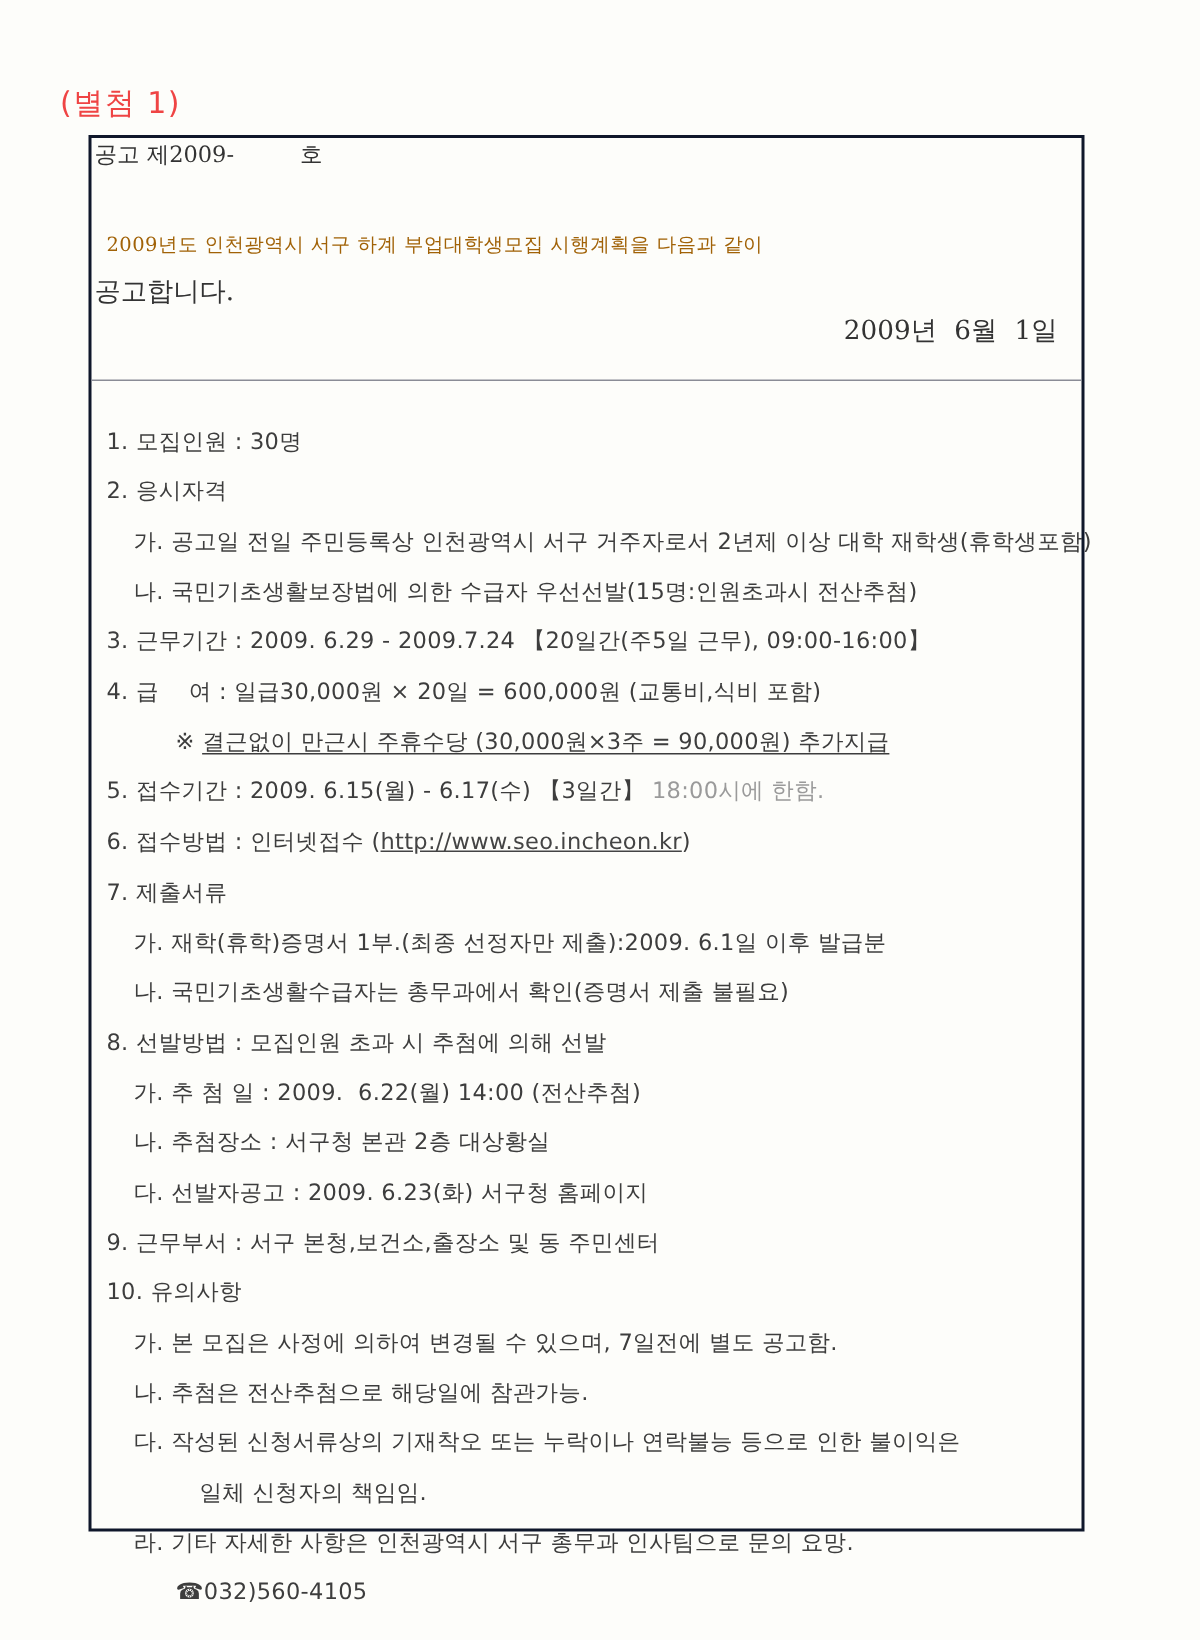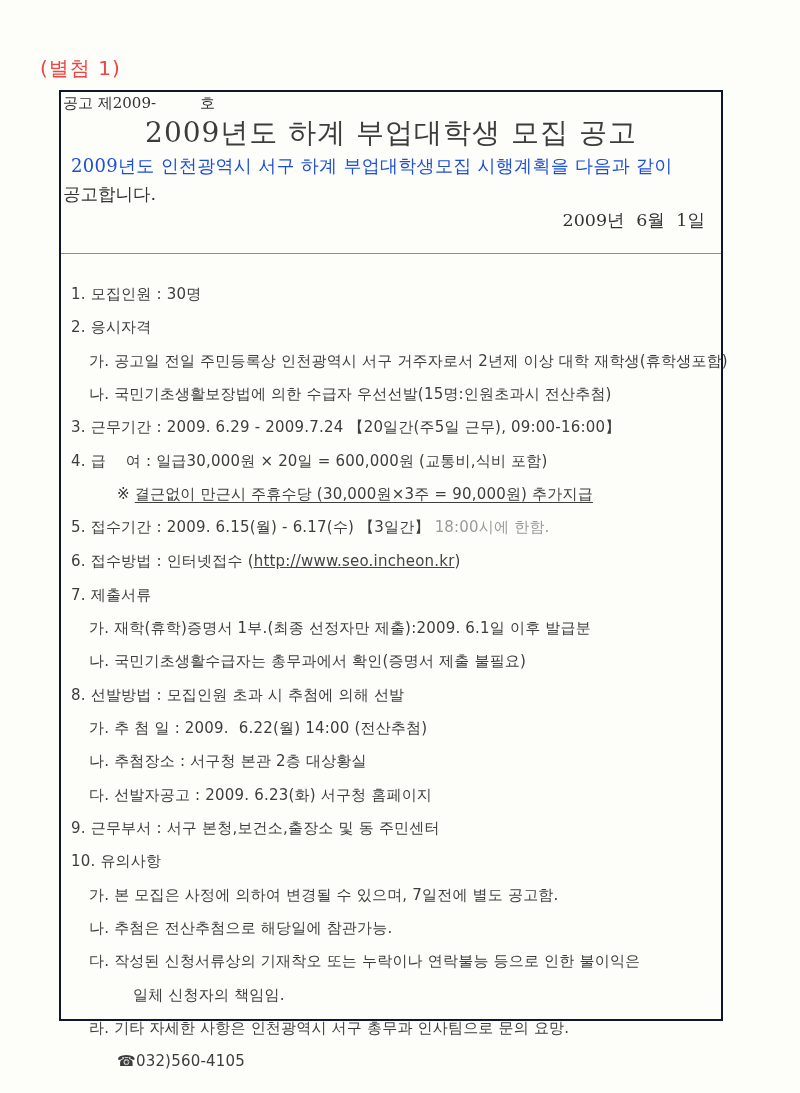--- a/index.html
+++ b/index.html
@@ -26,21 +26,21 @@
       position: absolute; left: 0; top: 161px; width: 100%; height: 1px;
       background: #8a8c96;
     }
     .serif { font-family: "DejaVu Serif", serif; }
     .notice-no { position: absolute; left: 2px; top: 2px; font-size: 15px; color: #333; }
     .notice-no .ho { margin-left: 44px; }
     .title {
       position: absolute; left: 0; top: 22px; width: 100%;
       text-align: center; font-size: 28px; color: #3c3c3c; letter-spacing: 1px;
     }
-    .intro1 { position: absolute; left: 10px; top: 62px; font-size: 18px; color: #1d4ed8; white-space: nowrap; letter-spacing: 0.3px; }
+    .intro1 { position: absolute; left: 10px; top: 62px; font-size: 13px; color: #a16207; white-space: nowrap; letter-spacing: 0.3px; }
     .intro2 { position: absolute; left: 2px; top: 90px; font-size: 17.5px; color: #333; }
     .date { position: absolute; right: 16px; top: 116px; font-size: 17.5px; color: #333; word-spacing: 6px; }
     .issuer {
       position: absolute; left: 0; top: 138px; width: 100%;
       text-align: center; font-size: 20px; letter-spacing: 6px; color: #3a3a3a;
     }
     .body { position: absolute; left: 0; top: 176px; width: 100%; }
     .line {
       position: absolute; white-space: nowrap;
       font-size: 15px; color: #3d3d3d; letter-spacing: 0.2px;
@@ -57,21 +57,20 @@
 </head>
 <body>
 
 <div class="attach">(별첨 1)</div>
 
 <div class="box">
   <div class="header">
     <div class="notice-no serif">
       <span>공고 제2009-</span><span class="ho">호</span>
     </div>
-    <div class="title serif">2009년도 하계 부업대학생 모집 공고</div>
     <div class="intro1 serif">2009년도 인천광역시 서구 하계 부업대학생모집 시행계획을 다음과 같이</div>
     <div class="intro2 serif">공고합니다.</div>
     <div class="date serif">2009년 6월 1일</div>
     <div class="sep"></div>
   </div>
 
   <div class="body">
     <div class="line l1" style="top:17px">1. 모집인원 : 30명</div>
     <div class="line l1" style="top:50px">2. 응시자격</div>
     <div class="line l2" style="top:84px">가. 공고일 전일 주민등록상 인천광역시 서구 거주자로서 2년제 이상 대학 재학생(휴학생포함)</div>

